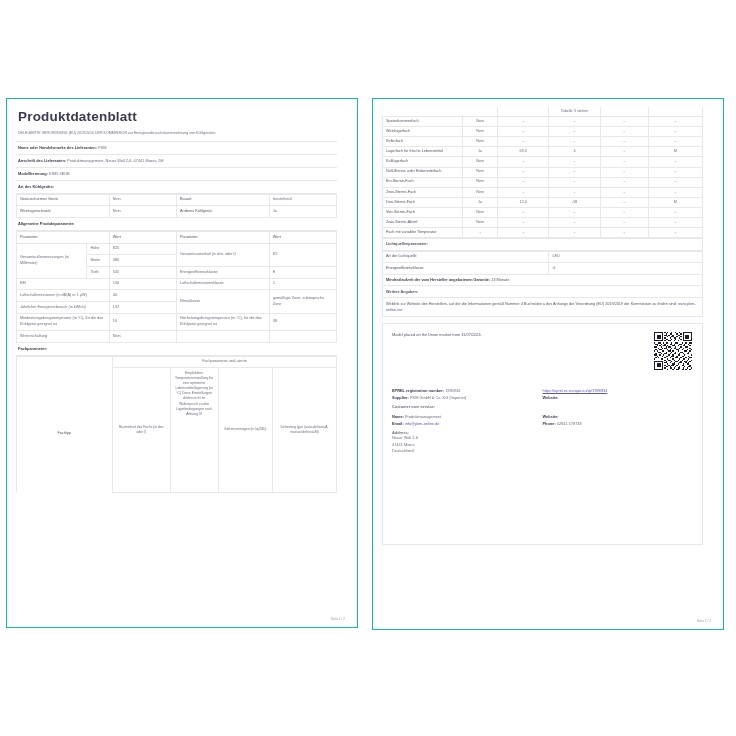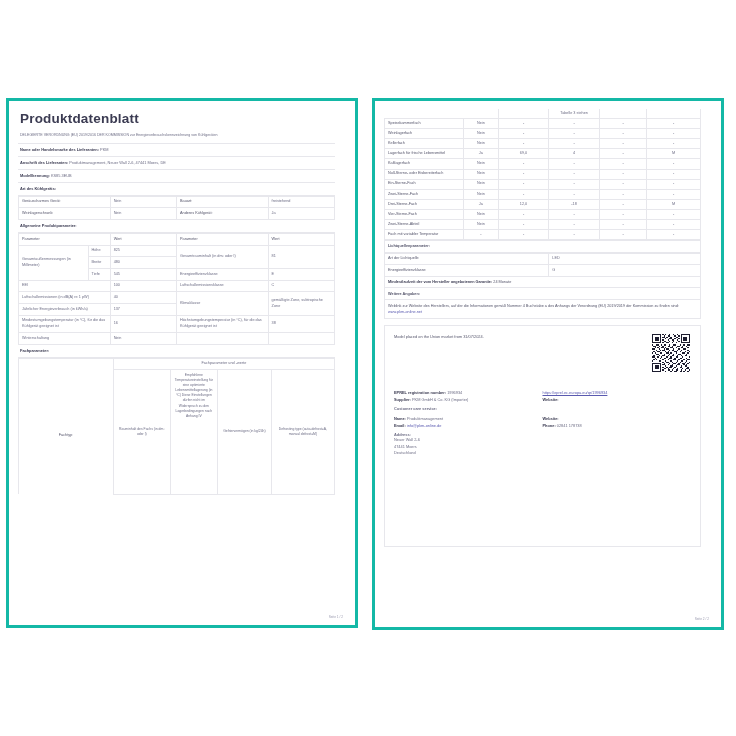--- a/index.html
+++ b/index.html
@@ -8,21 +8,21 @@
     background:#ffffff;
     font-family:"Liberation Sans", sans-serif;
     color:#3d3d4e;
     overflow:hidden;
   }
   .viewport{position:relative;width:736px;height:736px;background:#fff;}
   .page{
     position:absolute;top:98px;
     width:352px;height:530px;
     background:#fff;
-    border:3px solid #14b8a6;
+    border:1px solid #14b8a6;
     box-sizing:border-box;
     padding:8px 20px 6px 9px;
     overflow:hidden;
   }
   .page.left{left:6px;}
   .page.right{left:372px;height:532px;}
   .h1{
     font-size:13.5px;font-weight:bold;color:#3b3b52;
     letter-spacing:.2px;margin:2px 0 5px 2px;
   }

